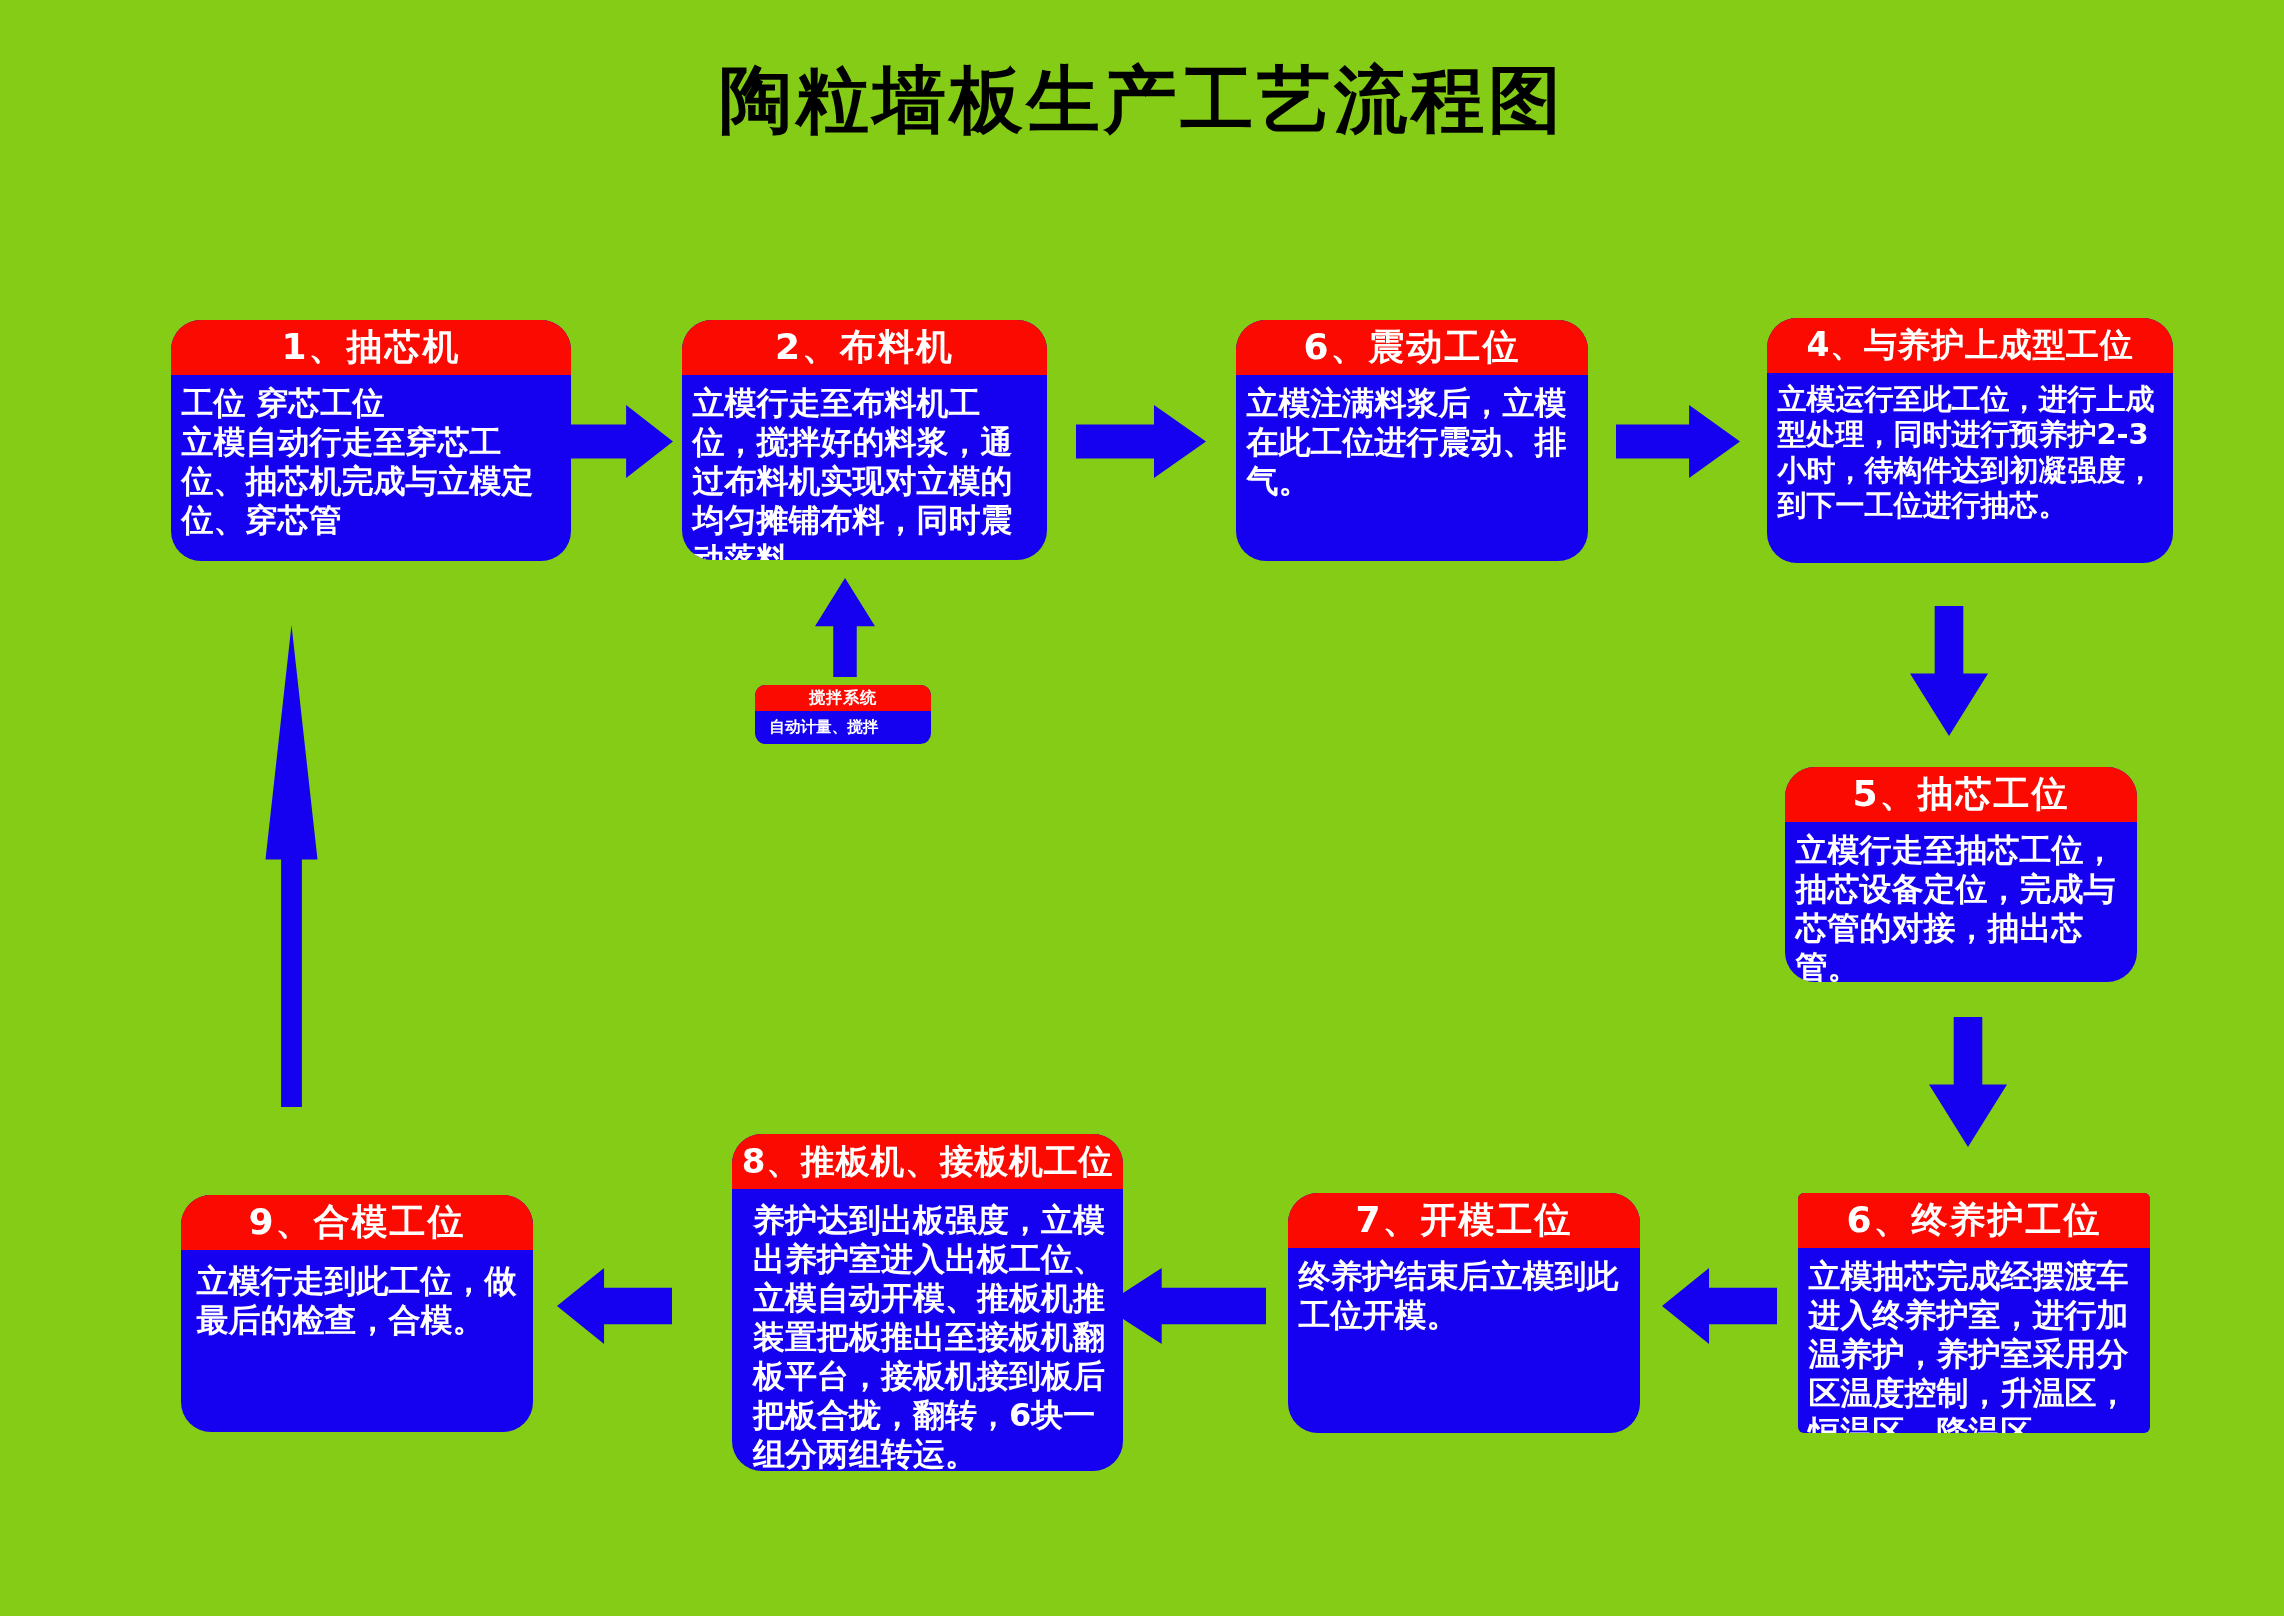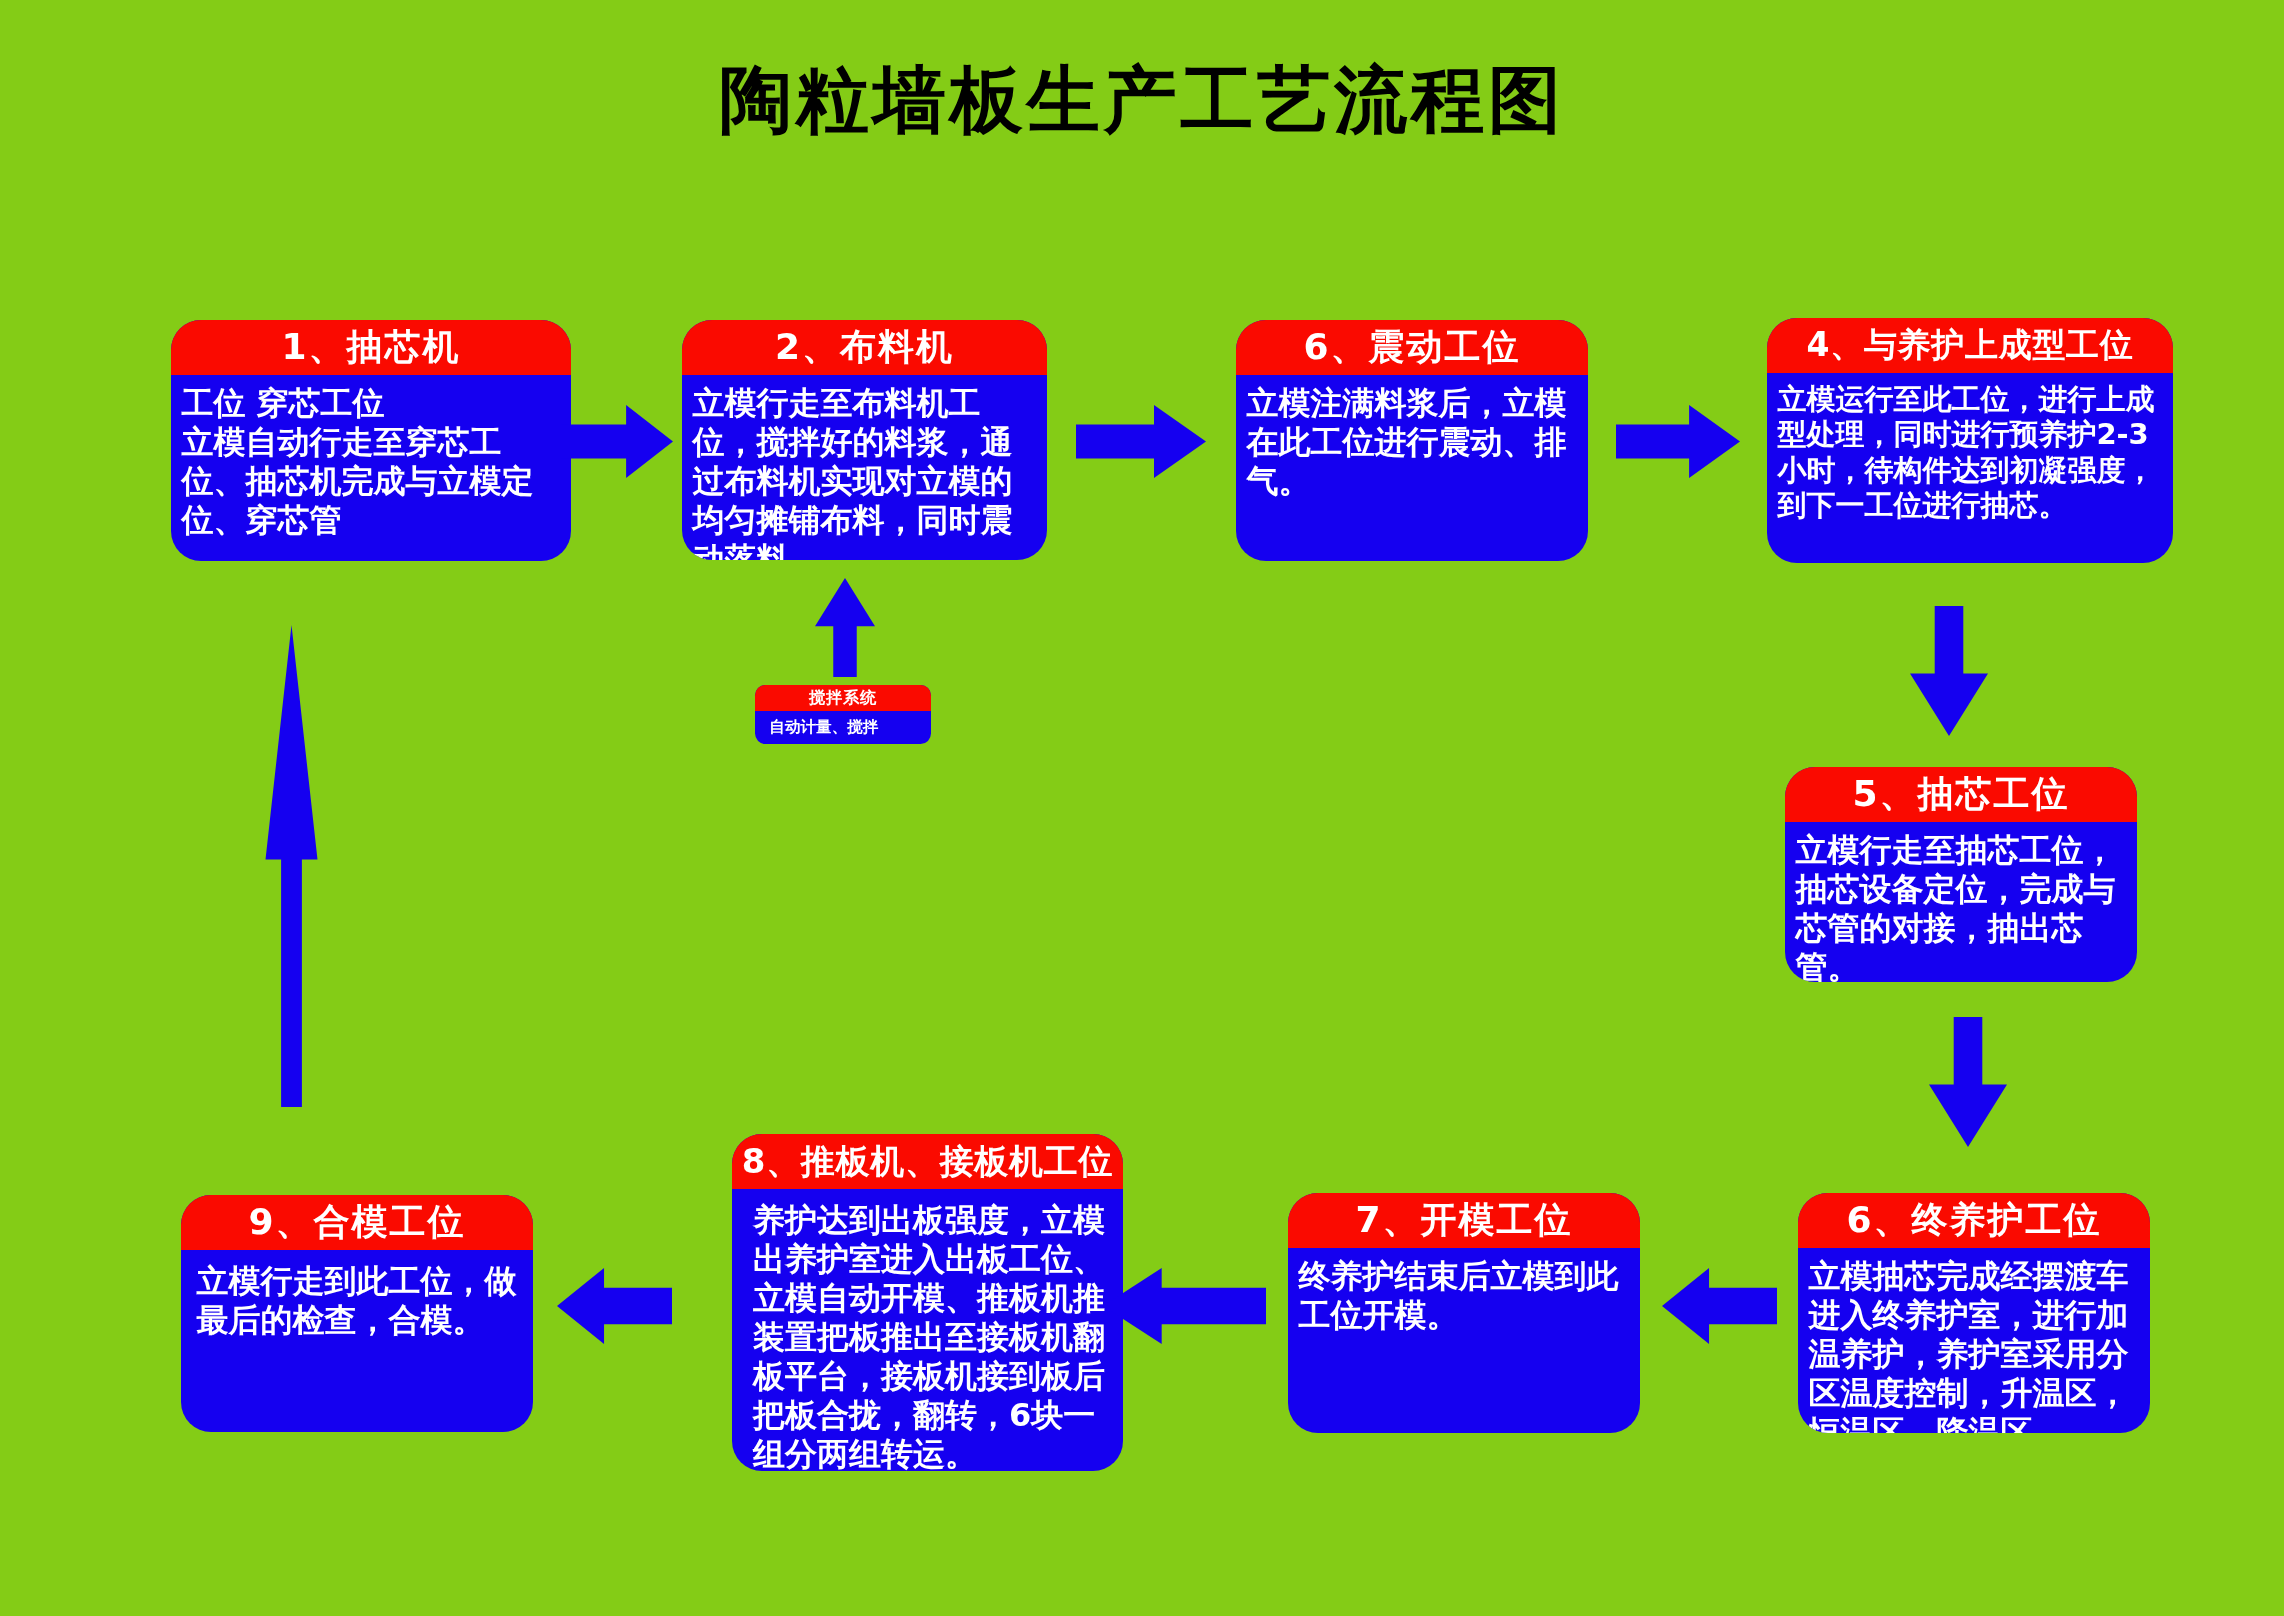--- a/index.html
+++ b/index.html
@@ -102,21 +102,21 @@
   <div class="node big" style="left:1767px; top:318px; width:406px; height:245px;">
     <div class="node-header" style="font-size:33px; letter-spacing:0.7px;">4、与养护上成型工位</div>
     <div class="node-body" style="font-size:29px;">立模运行至此工位，进行上成型处理，同时进行预养护2-3小时，待构件达到初凝强度，到下一工位进行抽芯。</div>
   </div>
 
   <div class="node big" style="left:1785px; top:767px; width:352px; height:215px;">
     <div class="node-header">5、抽芯工位</div>
     <div class="node-body">立模行走至抽芯工位，抽芯设备定位，完成与芯管的对接，抽出芯管。</div>
   </div>
 
-  <div class="node big" style="left:1798px; top:1193px; width:352px; height:240px;">
+  <div class="node big" style="left:1798px; top:1193px; width:352px; height:240px;border-radius:6px;">
     <div class="node-header">6、终养护工位</div>
     <div class="node-body">立模抽芯完成经摆渡车进入终养护室，进行加温养护，养护室采用分区温度控制，升温区，恒温区，降温区</div>
   </div>
 
   <div class="node big" style="left:1288px; top:1193px; width:352px; height:240px;">
     <div class="node-header">7、开模工位</div>
     <div class="node-body">终养护结束后立模到此工位开模。</div>
   </div>
 
   <div class="node big" style="left:689px; top:1134px; width:391px; height:337px;margin-left:43px;">

